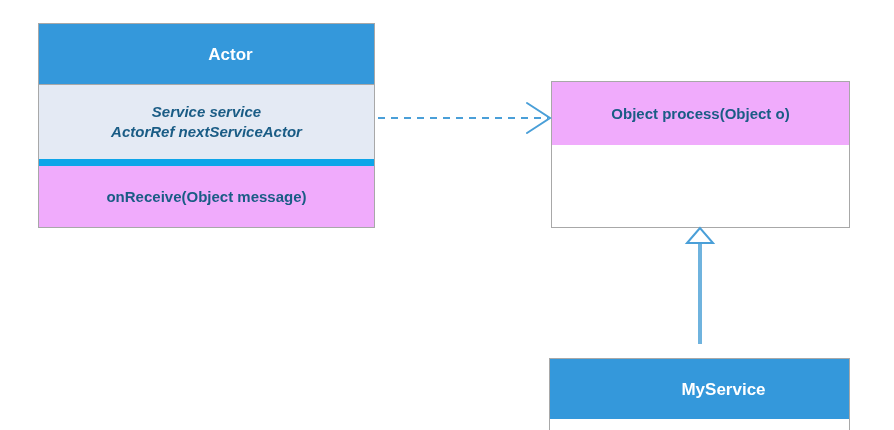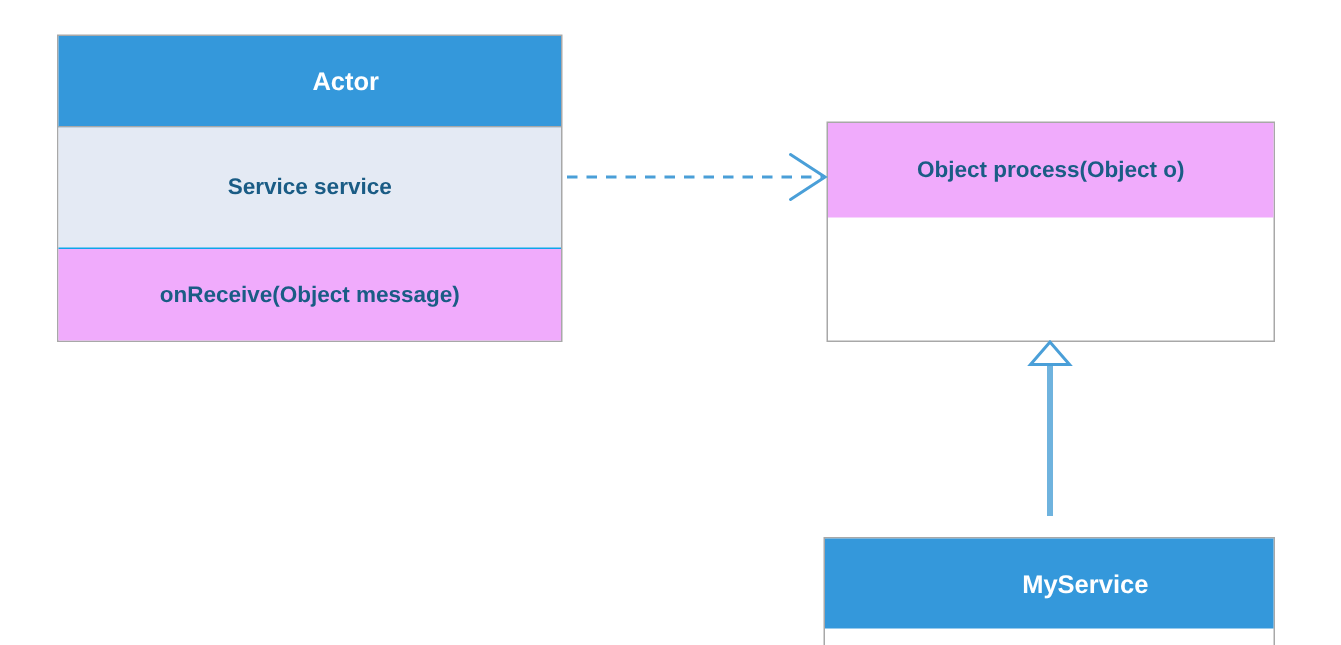--- a/index.html
+++ b/index.html
@@ -52,21 +52,22 @@
     font-size: 15px;
     line-height: 20px;
     text-align: center;
     display: flex;
     flex-direction: column;
     align-items: center;
     justify-content: center;
   }
   .uml-compartment.attributes {
     background: #e4eaf4;
-    border-bottom: 1px solid #0ea5e9;
+    border-bottom: 7px solid #0ea5e9;
+    font-style: italic;
   }
   .uml-compartment.operations {
     background: #f0abfc;
   }
 
   
   #actor-class {
     left: 38px;
     top: 23px;
     width: 337px;
@@ -109,20 +110,21 @@
 <body>
 
 <div id="diagram-canvas">
 
   <div class="uml-class" id="actor-class">
     <div class="uml-header">
       <span class="name-line">Actor</span>
     </div>
     <div class="uml-compartment attributes">
       <span>Service service</span>
+      <span>ActorRef nextServiceActor</span>
     </div>
     <div class="uml-compartment operations">
       <span>onReceive(Object message)</span>
     </div>
   </div>
 
   <div class="uml-class" id="service-class">
     <div class="uml-compartment operations">
       <span>Object process(Object o)</span>
     </div>

